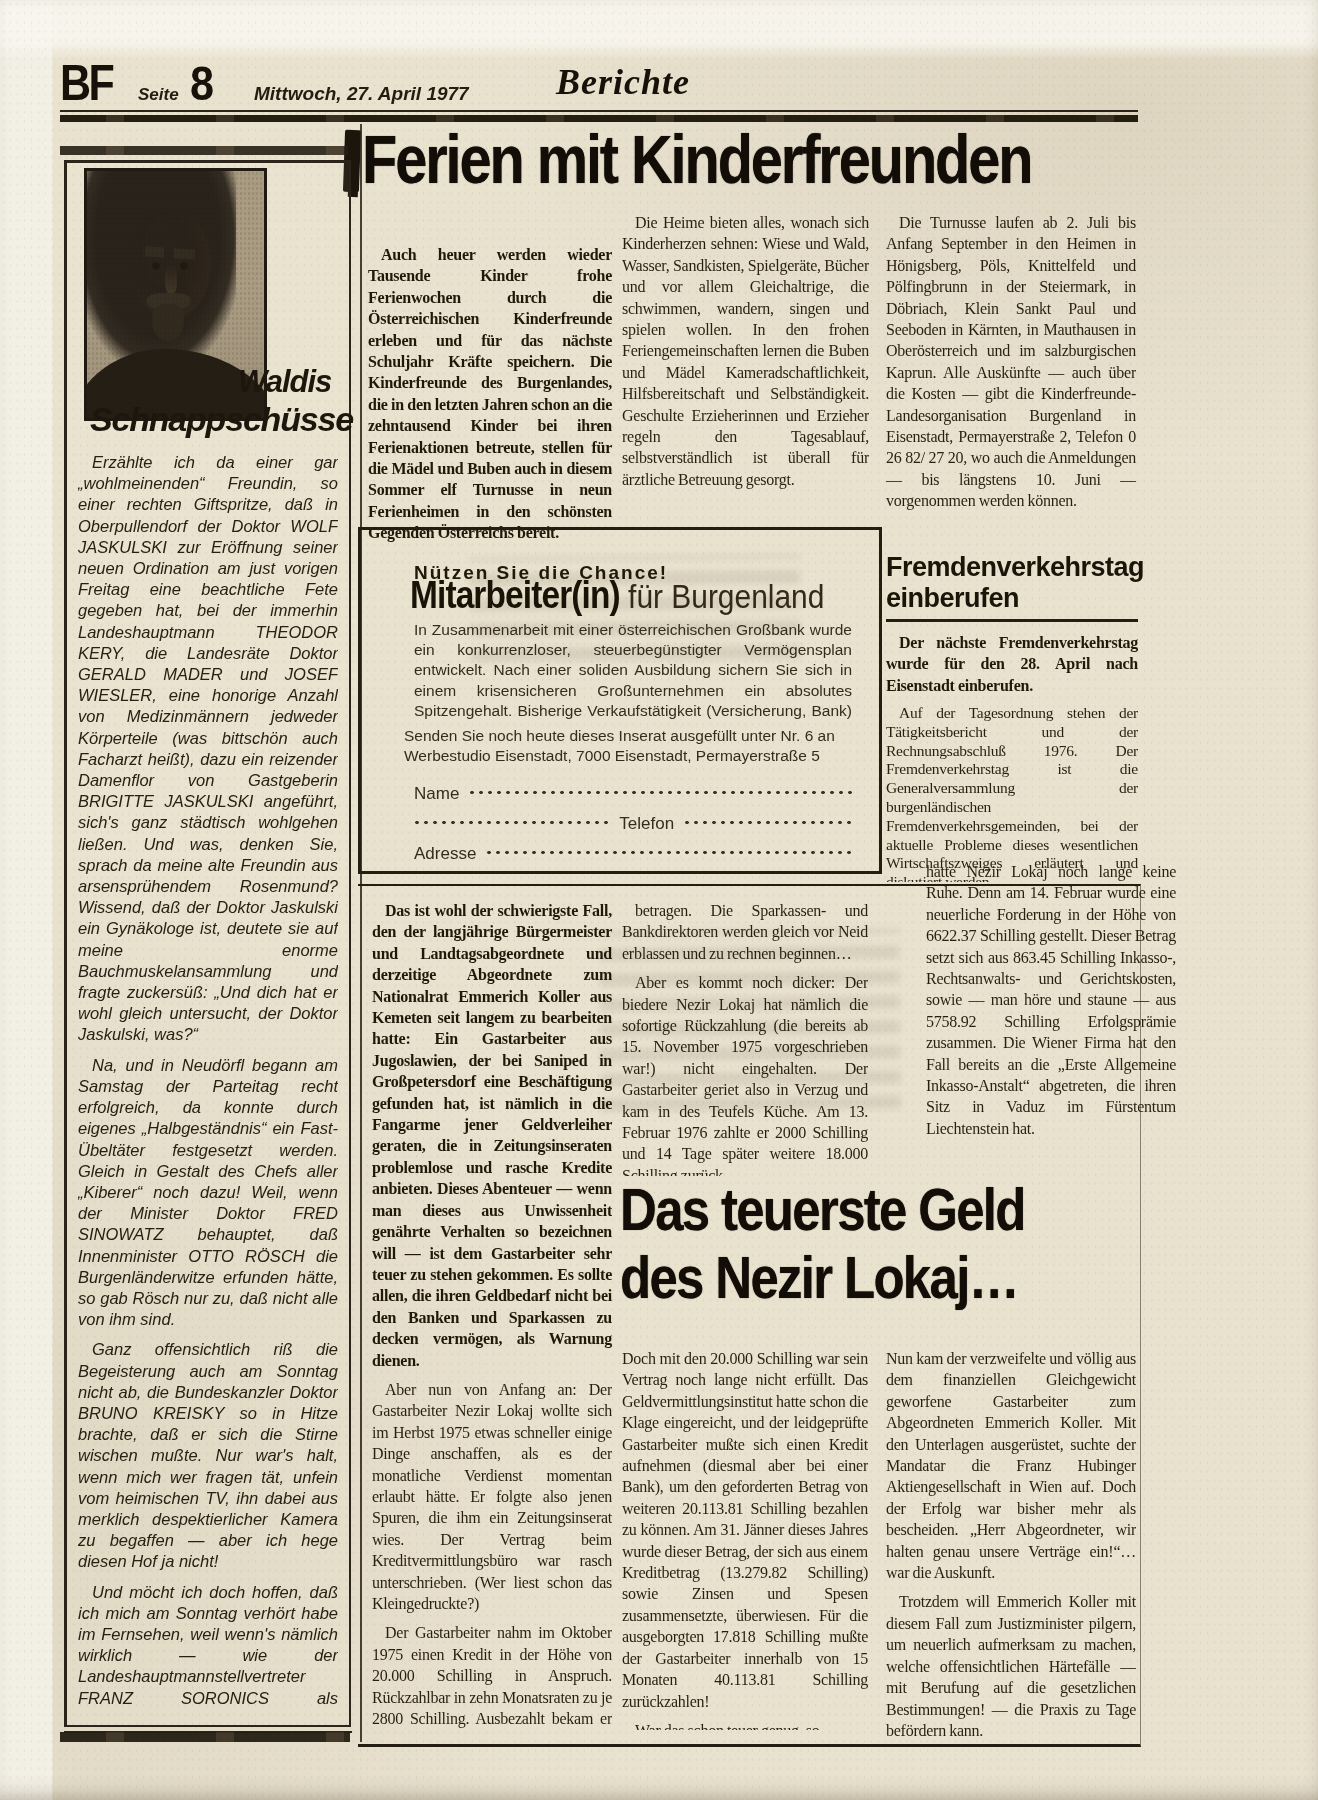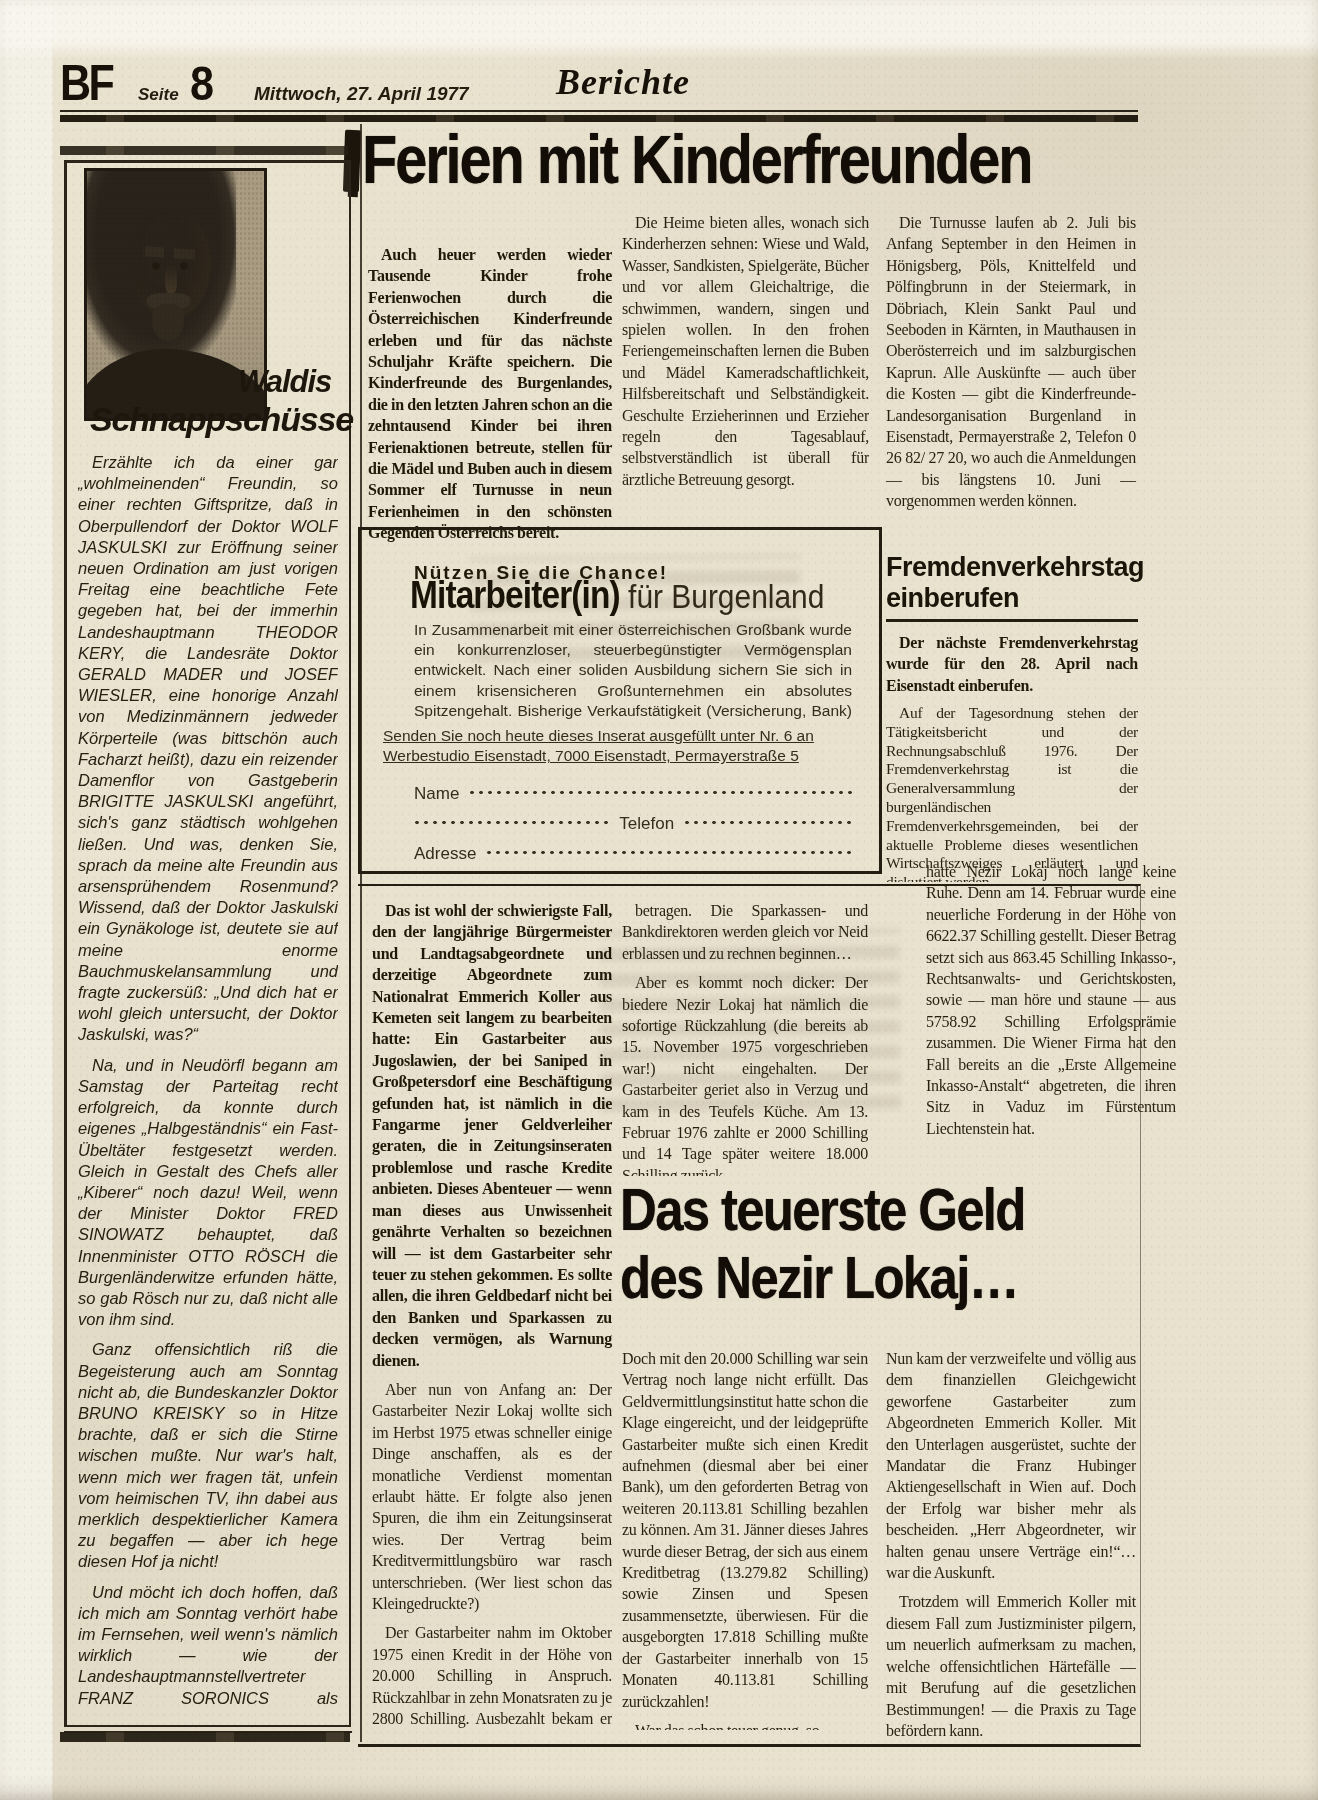--- a/index.html
+++ b/index.html
@@ -63,21 +63,21 @@
   .lead-c2{left:622px;top:212px;width:247px;height:290px;}
   .lead-c3{left:886px;top:212px;width:250px;height:345px;}
   .vrule-main{left:360px;top:124px;width:2px;height:1618px;background:#2a2318;opacity:.85;}
   
   .ad-box{left:358px;top:527px;width:518px;height:341px;border:3px solid #241d12;}
   .ad-kicker{left:414px;top:552px;font:700 19px/1 "Liberation Sans",sans-serif;letter-spacing:2px;color:#201808;margin-top:11px;}
   .ad-headline{left:410px;top:576px;white-space:nowrap;transform:scaleX(.88);transform-origin:left;}
   .ad-headline .hb{font:700 38px/1 "Liberation Sans",sans-serif;letter-spacing:-1px;color:#191307;}
   .ad-headline .hl{font:400 34px/1 "Liberation Sans",sans-serif;color:#33291a;}
   .ad-body{left:414px;top:620px;width:438px;height:100px;font:15.5px/20.2px "Liberation Sans",sans-serif;color:#352c1c;text-align:justify;overflow:hidden;}
-  .ad-body2{left:383px;top:726px;width:448px;height:44px;font:15.5px/20.2px "Liberation Sans",sans-serif;color:#352c1c;overflow:hidden;text-decoration:underline;}
+  .ad-body2{left:404px;top:726px;width:448px;height:44px;font:15.5px/20.2px "Liberation Sans",sans-serif;color:#352c1c;overflow:hidden;}
   .ad-form{left:414px;top:778px;width:440px;}
   .form-row{display:flex;align-items:center;height:30px;font:17px/1 "Liberation Sans",sans-serif;color:#352c1c;}
   .dots{flex:1;height:7px;margin:0 0 2px 10px;background-image:radial-gradient(circle at 3px 3.5px, #3c3425 1.5px, transparent 2px);background-size:9px 7px;background-repeat:repeat-x;}
   .dots.pre{margin:0 10px 2px 0;flex:1.15;}
   .ghost{z-index:0;filter:blur(3px);opacity:.10;background:repeating-linear-gradient(0deg, #4a3d26 0 13px, transparent 13px 25px);transform:rotate(-.6deg);}
   
   .fr-head{left:886px;top:552px;width:254px;font:700 27px/31px "Liberation Sans",sans-serif;letter-spacing:-.5px;color:#1a1409;}
   .fr-rule{left:886px;top:619px;width:252px;height:3px;background:#241d12;}
   .fr-lead{left:886px;top:632px;width:252px;height:68px;}
   .fr-body{left:886px;top:704px;width:252px;height:178px;font-size:15.5px;line-height:18.8px;}

